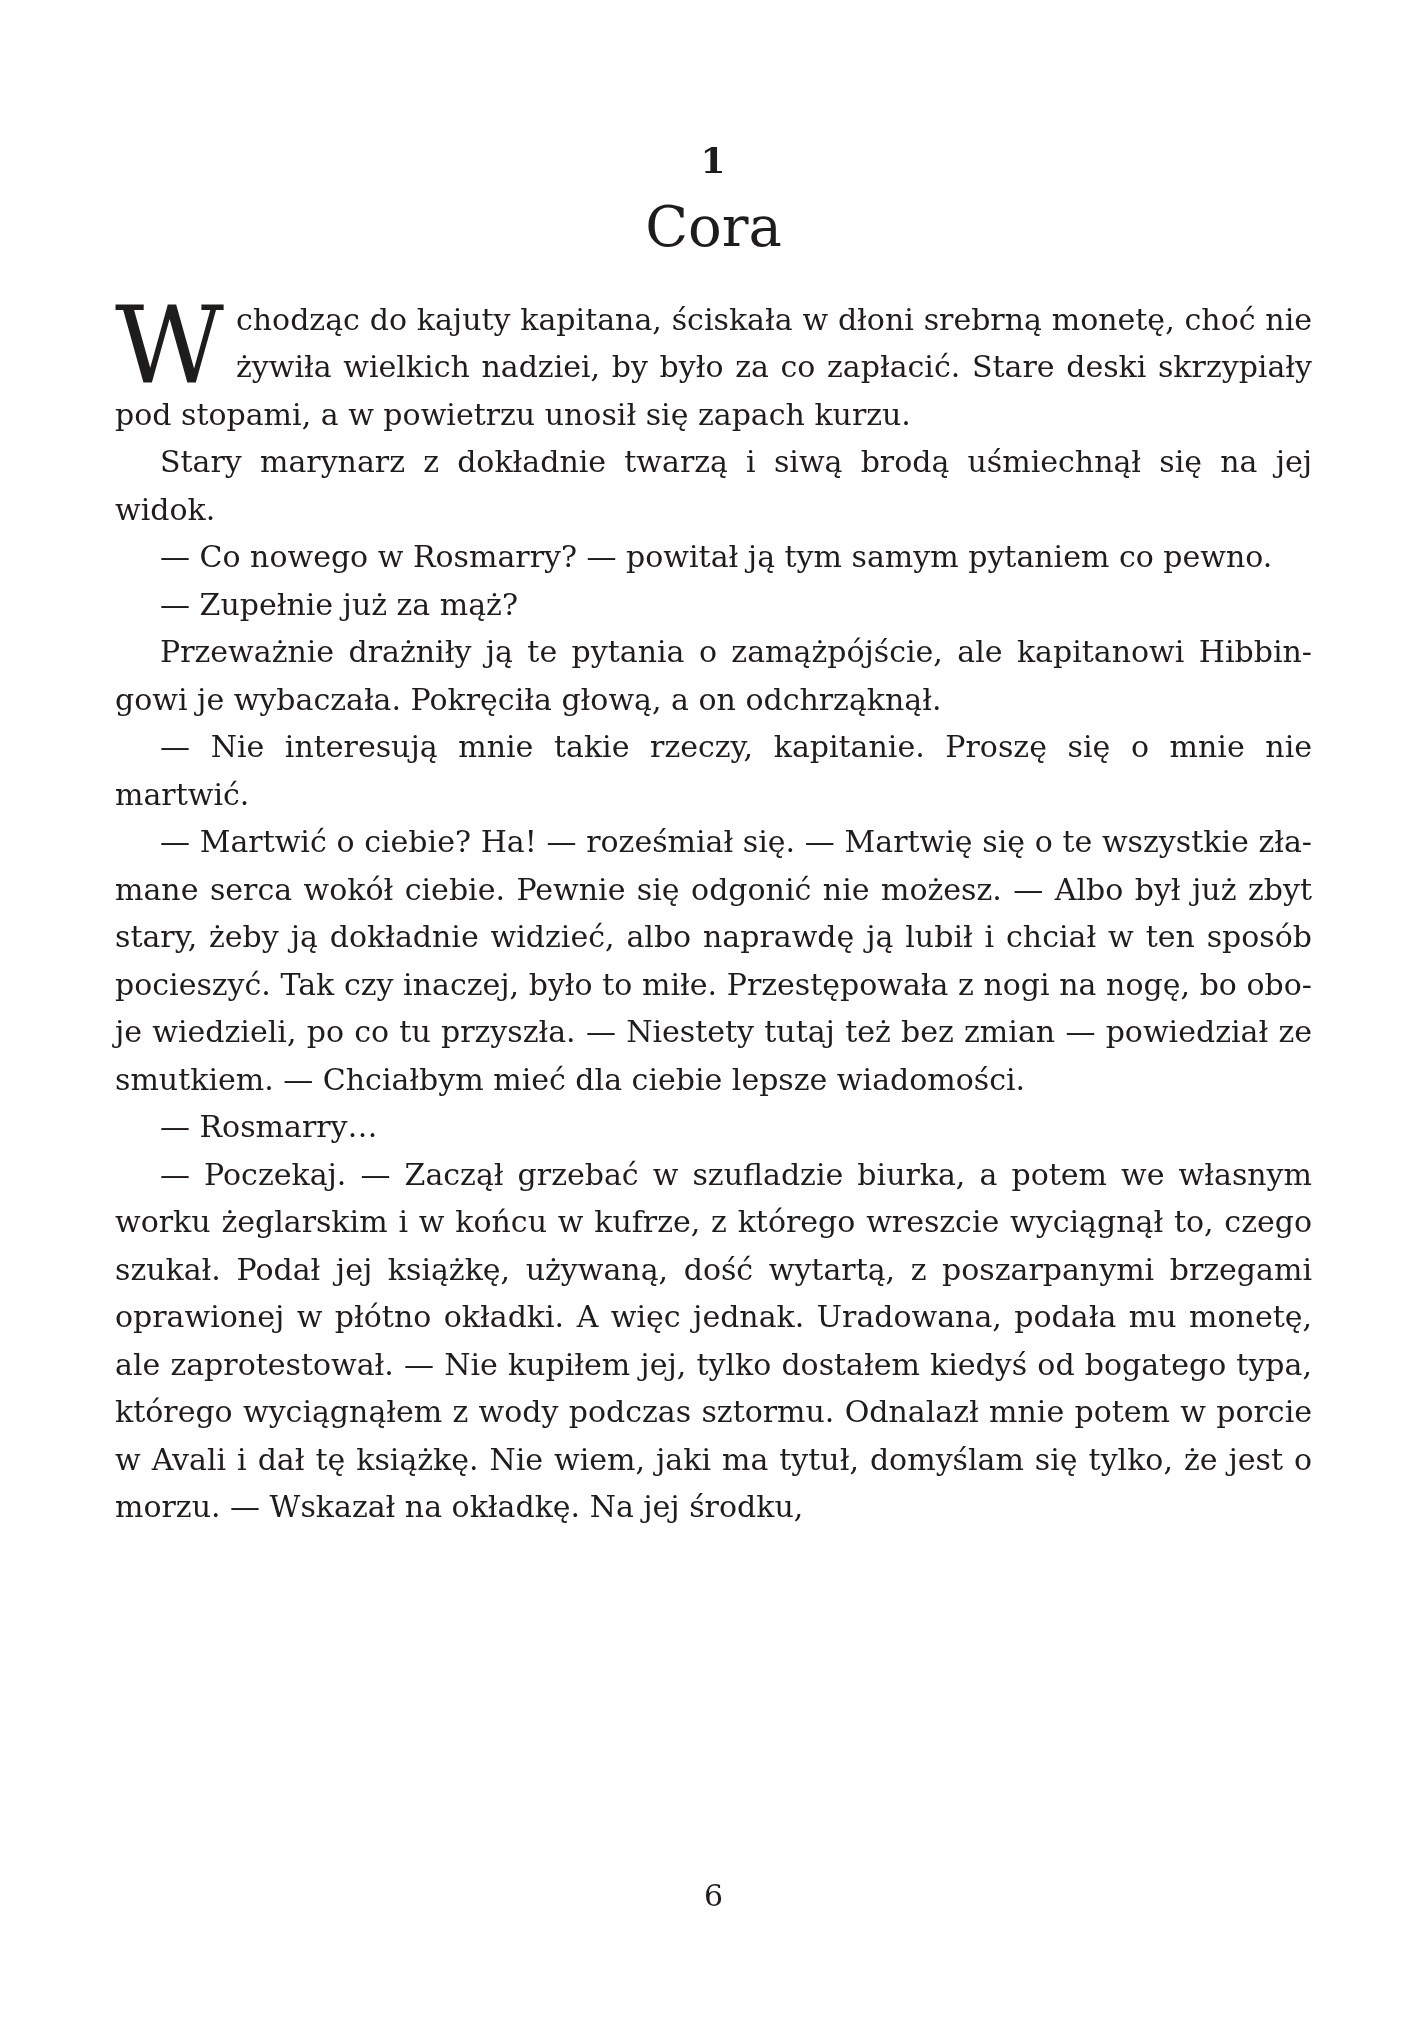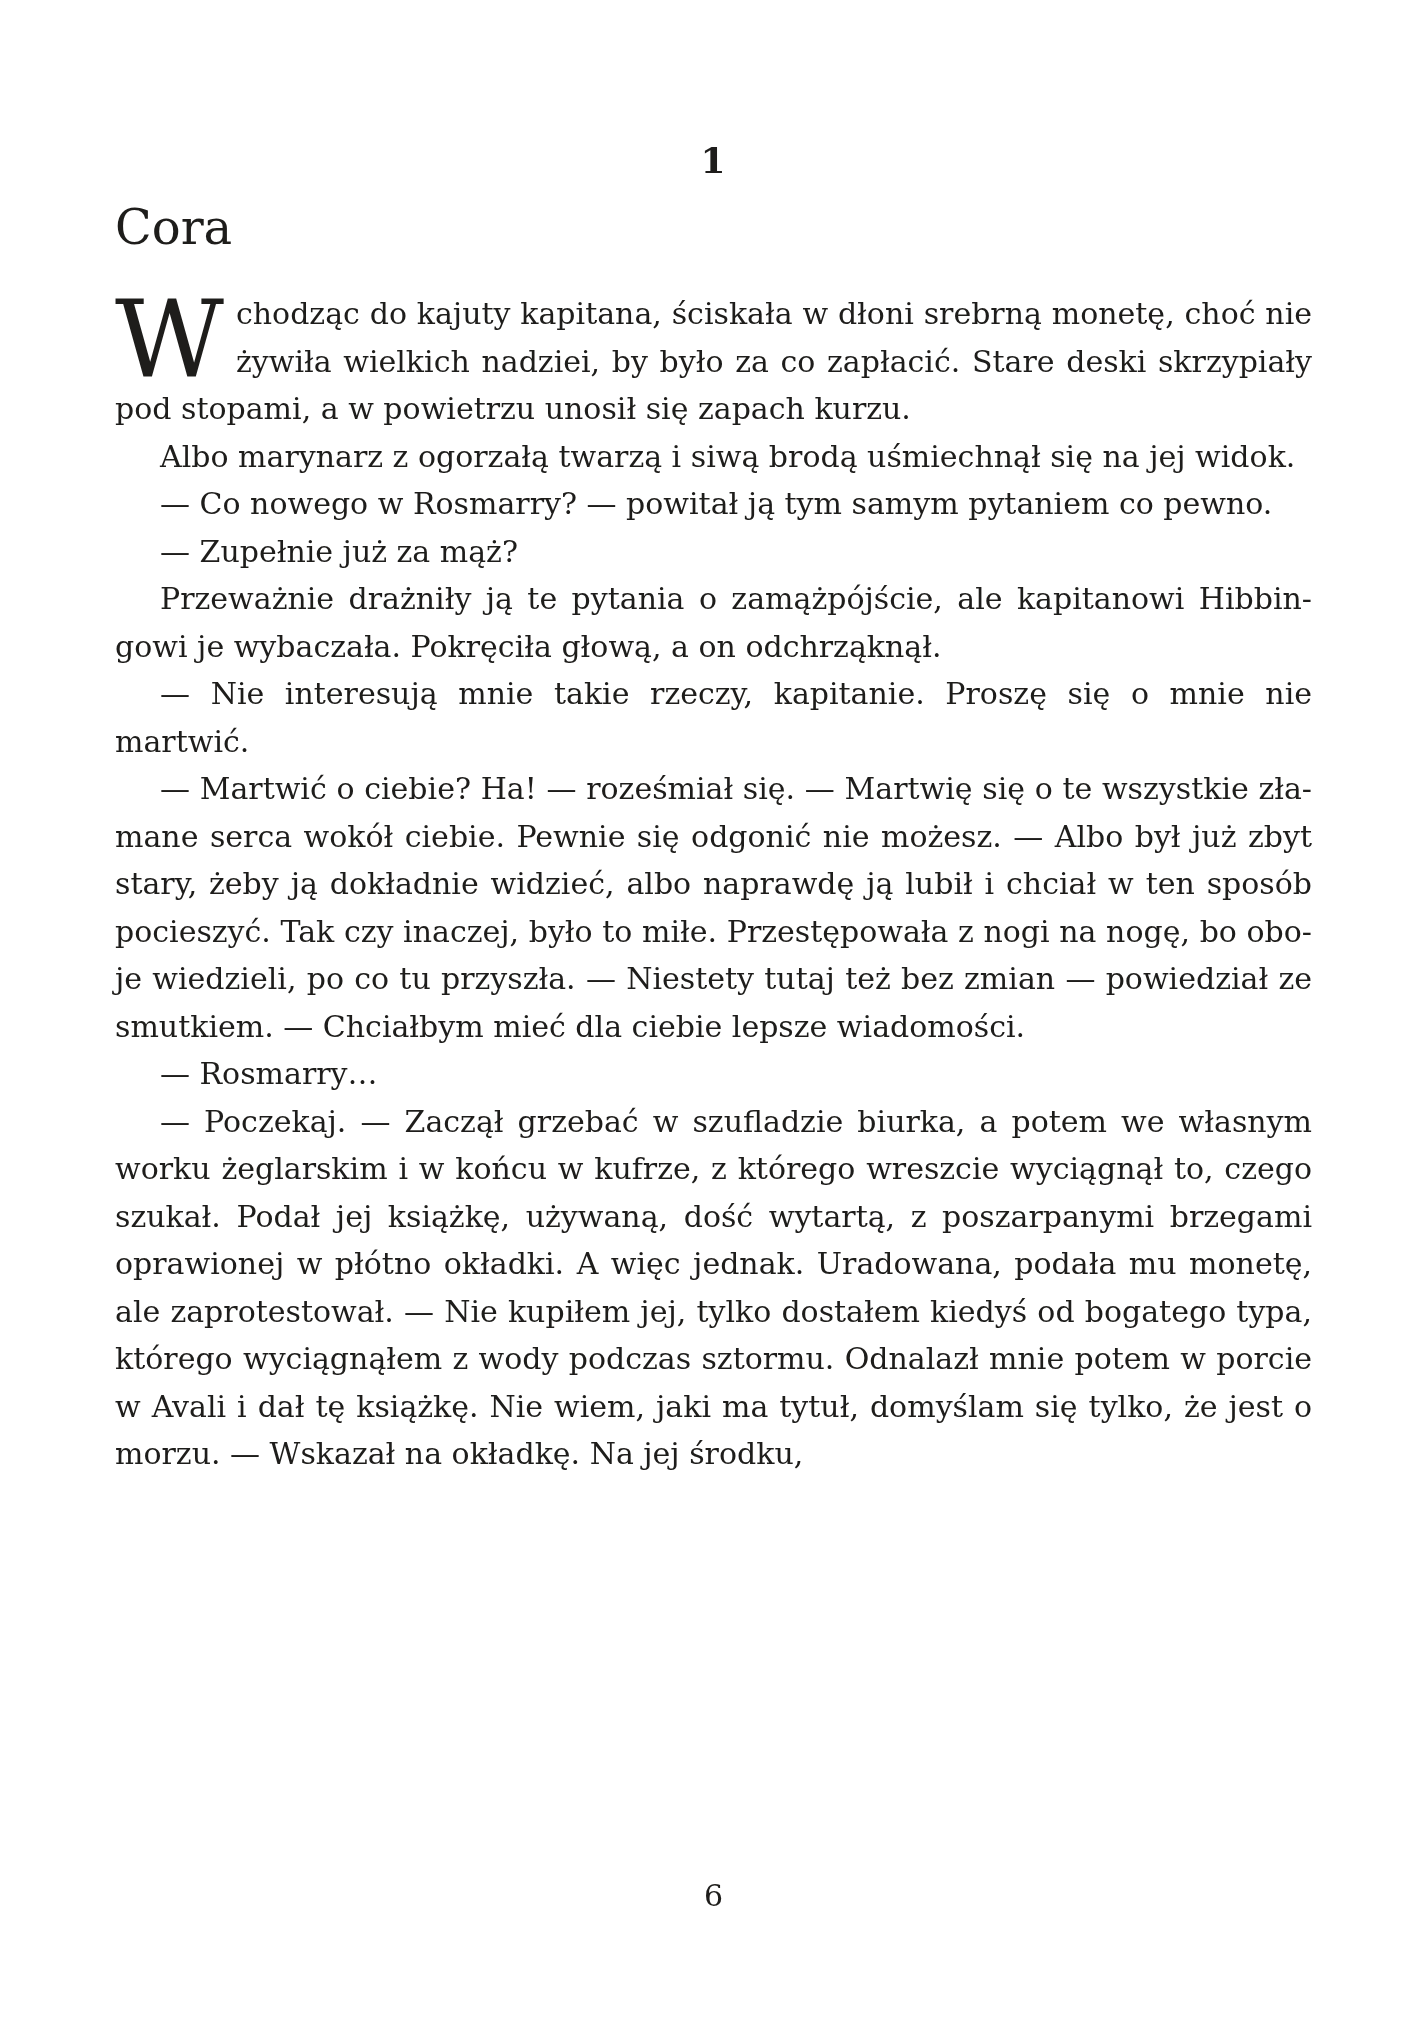--- a/index.html
+++ b/index.html
@@ -22,22 +22,22 @@
   }
   .chapter-number {
     padding-top: 138px;
     text-align: center;
     font-size: 36px;
     line-height: 44px;
     font-weight: 700;
     letter-spacing: 1px;
   }
   .chapter-title {
-    text-align: left;
-    font-size: 48px;
+    text-align: center;
+    font-size: 56px;
     line-height: 62px;
     margin-top: 14px;
     font-weight: 400;
   }
   .body-text {
     margin-top: 26px;
     font-size: 30px;
     line-height: 47.5px;
     text-align: justify;
   }
@@ -73,21 +73,21 @@
   <div class="text-col">
 
     <div class="chapter-number">1</div>
 
     <h1 class="chapter-title">Cora</h1>
 
     <div class="body-text">
       <p class="opening">
         <span class="dropcap">W</span><span>chodząc do kajuty kapitana, ściskała w dłoni srebrną monetę, choć nie żywiła wielkich nadziei, by było za co zapłacić. Stare deski skrzypiały pod stopami, a w powietrzu unosił się zapach kurzu.</span>
       </p>
-      <p>Albo marynarz z ogorzałą twarzą i siwą brodą uśmiechnął się na jej widok.</p>
+      <p>Stary marynarz z dokładnie twarzą i siwą brodą uśmiechnął się na jej widok.</p>
       <p>— Co nowego w Rosmarry? — powitał ją tym samym pytaniem co pewno.</p>
       <p>— Zupełnie już za mąż?</p>
       <p>Przeważnie drażniły ją te pytania o zamążpójście, ale kapitanowi Hibbin­gowi je wybaczała. Pokręciła głową, a on odchrząknął.</p>
       <p>— Nie interesują mnie takie rzeczy, kapitanie. Proszę się o mnie nie martwić.</p>
       <p>— Martwić o ciebie? Ha! — roześmiał się. — Martwię się o te wszystkie zła­mane serca wokół ciebie. Pewnie się odgonić nie możesz. — Albo był już zbyt stary, żeby ją dokładnie widzieć, albo naprawdę ją lubił i chciał w ten sposób pocieszyć. Tak czy inaczej, było to miłe. Przestępowała z nogi na nogę, bo obo­je wiedzieli, po co tu przyszła. — Niestety tutaj też bez zmian — powiedział ze smutkiem. — Chciałbym mieć dla ciebie lepsze wiadomości.</p>
       <p>— Rosmarry…</p>
       <p>— Poczekaj. — Zaczął grzebać w szufladzie biurka, a potem we wła­snym worku żeglarskim i w końcu w kufrze, z którego wreszcie wyciągnął to, czego szukał. Podał jej książkę, używaną, dość wytartą, z poszarpanymi brzegami oprawionej w płótno okładki. A więc jednak. Uradowana, poda­ła mu monetę, ale zaprotestował. — Nie kupiłem jej, tylko dostałem kiedyś od bogatego typa, którego wyciągnąłem z wody podczas sztormu. Odna­lazł mnie potem w porcie w Avali i dał tę książkę. Nie wiem, jaki ma tytuł, domyślam się tylko, że jest o morzu. — Wskazał na okładkę. Na jej środku,</p>
     </div>
 
   </div>

